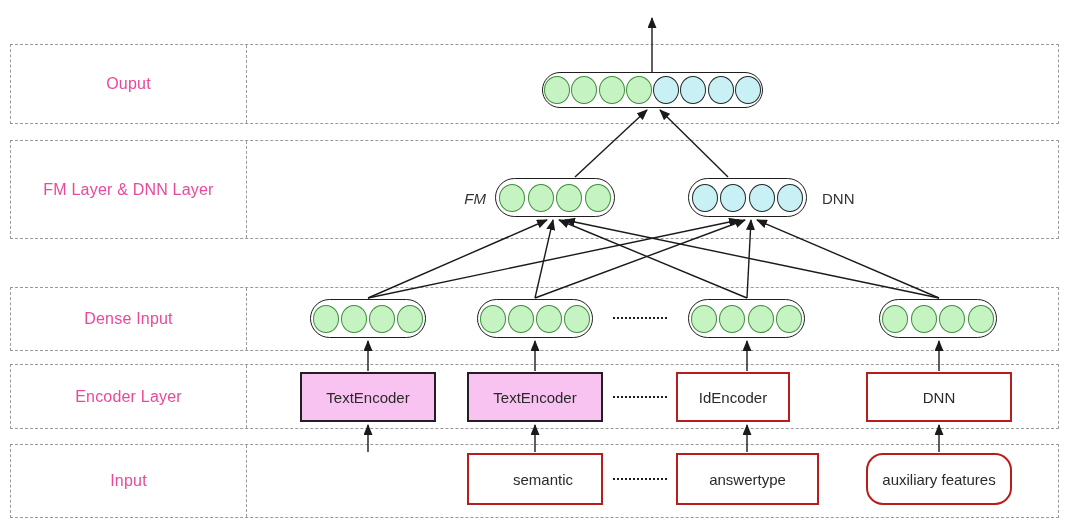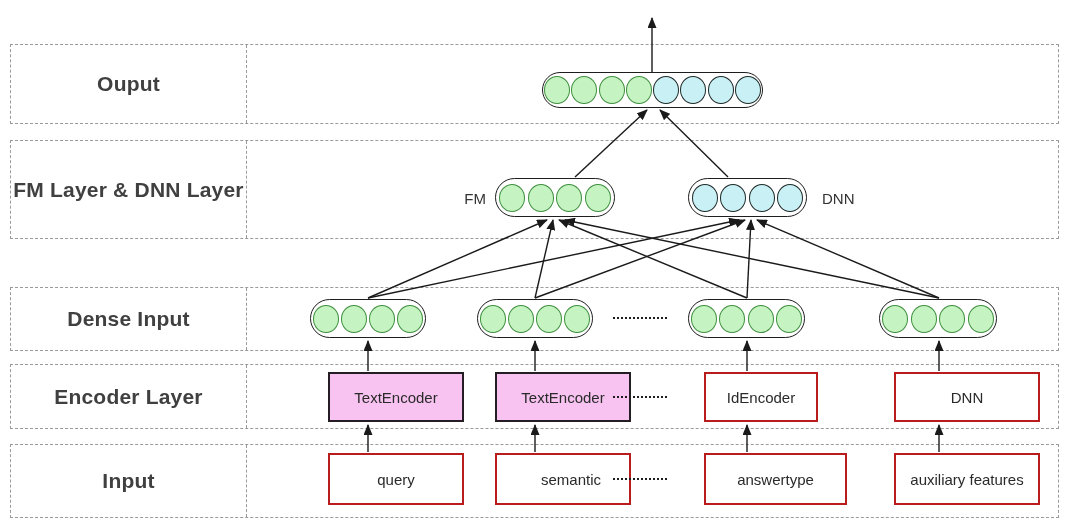--- a/index.html
+++ b/index.html
@@ -6,34 +6,34 @@
   #canvas{
     position:relative;width:1080px;height:532px;background:#fff;
     font-family:"Liberation Sans", sans-serif;color:#333;overflow:hidden;
   }
   
   .band{position:absolute;left:10px;width:1049px;border:1px dashed var(--dash);box-sizing:border-box;}
   .band-label-cell{
     position:absolute;left:0;top:0;bottom:0;width:235px;
     border-right:1px dashed var(--dash);
     display:flex;align-items:center;justify-content:center;
-    font-size:21px;color:#404040;letter-spacing:.2px;font-weight:bold;
+    font-size:16px;color:#ec4899;letter-spacing:.2px;
   }
   
   .pill{
     position:absolute;background:#fff;border:1.6px solid #1d1d1d;border-radius:20px;
     display:flex;align-items:center;justify-content:space-evenly;box-sizing:border-box;
   }
   .circle{width:26px;height:28px;border-radius:50%;box-sizing:border-box;border:1.5px solid #222;}
   .circle.green{background:var(--green-fill);border-color:var(--green-stroke);}
   .circle.blue{background:var(--blue-fill);border-color:var(--blue-stroke);}
   
   .node-box{
     position:absolute;background:#fff;border:2px solid #b91c1c;box-sizing:border-box;
-    display:flex;align-items:center;justify-content:center;font-size:15px;color:#2a2a2a;margin-left:28px;
+    display:flex;align-items:center;justify-content:center;font-size:15px;color:#2a2a2a;
   }
   .node-box.pink{background:var(--pink-fill);border-color:#241d24;}
   
   .side-label{position:absolute;font-size:15px;color:#333;}
   
   .dots{position:absolute;width:54px;height:0;border-top:2.6px dotted #1d1d1d;}
   
   #arrow-layer{position:absolute;left:0;top:0;width:1080px;height:532px;pointer-events:none;}
 </style>
 </head>
@@ -61,21 +61,21 @@
       <div class="circle green"></div>
       <div class="circle green"></div>
       <div class="circle green"></div>
       <div class="circle green"></div>
       <div class="circle blue"></div>
       <div class="circle blue"></div>
       <div class="circle blue"></div>
       <div class="circle blue"></div>
     </div>
 
-  <div class="side-label" style="left:440px;top:190px;width:46px;text-align:right;">FM</div>
+  <div class="side-label" style="left:440px;top:190px;width:46px;text-align:right;font-style:italic;">FM</div>
   <div class="pill" id="fm-pill" style="left:495px;top:178px;width:120px;height:39px;">
       <div class="circle green"></div>
       <div class="circle green"></div>
       <div class="circle green"></div>
       <div class="circle green"></div>
     </div>
   <div class="pill" id="dnn-pill" style="left:688px;top:178px;width:119px;height:39px;">
       <div class="circle blue"></div>
       <div class="circle blue"></div>
       <div class="circle blue"></div>
@@ -106,24 +106,23 @@
       <div class="circle green"></div>
       <div class="circle green"></div>
       <div class="circle green"></div>
     </div>
 
   <div class="node-box pink" style="left:300px;top:372px;width:136px;height:50px;">TextEncoder</div>
   <div class="node-box pink" style="left:467px;top:372px;width:136px;height:50px;">TextEncoder</div>
   <div class="node-box" style="left:676px;top:372px;width:114px;height:50px;">IdEncoder</div>
   <div class="node-box" style="left:866px;top:372px;width:146px;height:50px;">DNN</div>
 
-  <div class="node-box" style="left:300px;top:453px;width:136px;height:52px;">query</div>
   <div class="node-box" style="left:467px;top:453px;width:136px;height:52px;padding-left:16px;">semantic</div>
   <div class="node-box" style="left:676px;top:453px;width:143px;height:52px;">answertype</div>
-  <div class="node-box" style="left:866px;top:453px;width:146px;height:52px;">auxiliary features</div>
+  <div class="node-box" style="left:866px;top:453px;width:146px;height:52px;border-radius:17px;">auxiliary features</div>
 
   <div class="dots" style="left:613px;top:317px;"></div>
   <div class="dots" style="left:613px;top:396px;"></div>
   <div class="dots" style="left:613px;top:478px;"></div>
 
   <svg id="arrow-layer" viewBox="0 0 1080 532">
     <defs>
       <marker id="ah" markerUnits="userSpaceOnUse" markerWidth="11" markerHeight="9" refX="10" refY="4.5" orient="auto">
         <path d="M0,0 L11,4.5 L0,9 z" fill="#1a1a1a"></path>
       </marker>

